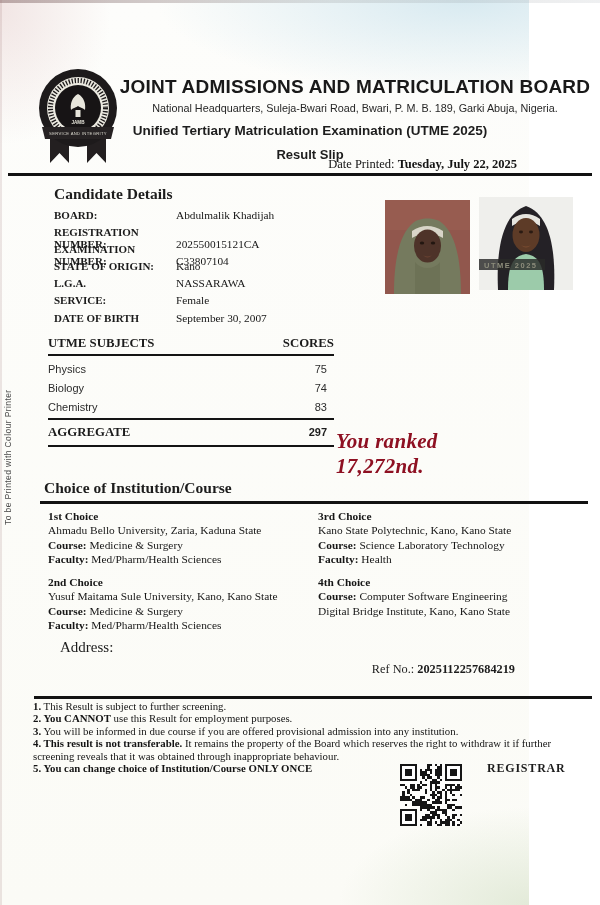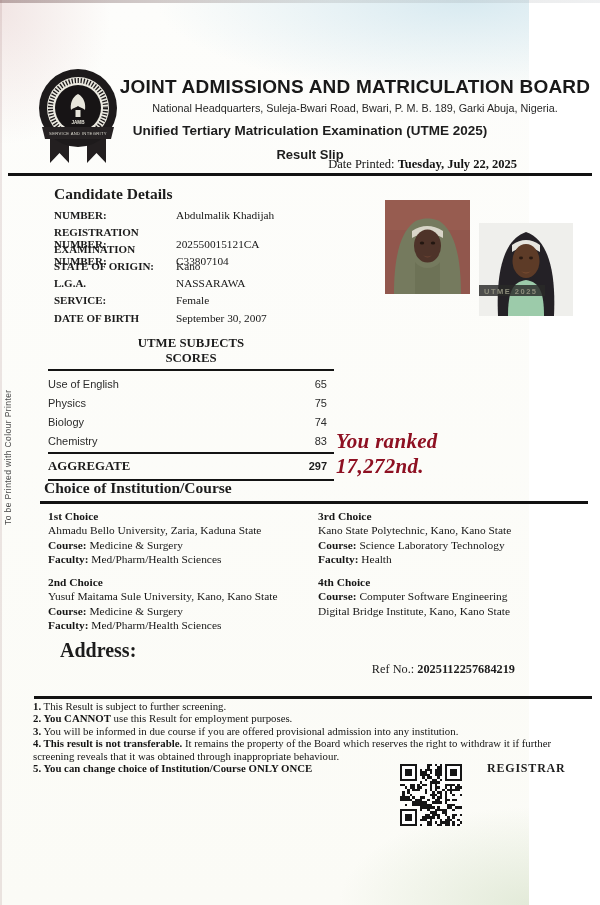--- a/index.html
+++ b/index.html
@@ -28,44 +28,44 @@
   .date-printed{right:12px;top:157px;font-size:12.5px;color:#141414;}
   .rule-top{left:8px;top:173px;width:584px;height:3px;background:#121212;}
   
   .cd-title{left:54px;top:185px;font-weight:bold;font-size:15.5px;}
   .cd-fields{left:54px;top:209px;width:320px;}
   .cd-row{height:17.1px;font-size:11px;}
   .cd-label{display:inline-block;width:122px;font-weight:bold;color:#1b1b1b;}
   .cd-value{font-size:11.3px;color:#161616;}
   .photo{overflow:hidden;}
   .photo1{left:385px;top:200px;width:85px;height:94px;}
-  .photo2{left:479px;top:197px;width:94px;height:93px;margin-top:26px;}
+  .photo2{left:479px;top:197px;width:94px;height:93px;}
   
   .scores{left:48px;top:336px;width:286px;}
-  .score-head{display:flex;justify-content:space-between;align-items:center;
-    font-weight:bold;font-size:12.8px;padding-bottom:3px;border-bottom:2.6px solid #141414;flex-direction:column;}
+  .score-head{display:flex;justify-content:space-between;align-items:flex-end;
+    font-weight:bold;font-size:12.8px;padding-bottom:3px;border-bottom:2.6px solid #141414;}
   .score-row{display:flex;justify-content:space-between;align-items:flex-end;height:18.9px;
     font-family:"Liberation Sans",sans-serif;font-size:11px;color:#2c2c2c;padding-right:7px;}
   .t-line{height:2.2px;background:#141414;margin-top:5px;}
   .agg-row{display:flex;justify-content:space-between;align-items:center;height:25px;
     font-weight:bold;font-size:12.8px;}
   .agg-val{font-family:"Liberation Sans",sans-serif;font-weight:bold;font-size:11px;padding-right:7px;}
   .rank{left:336px;top:429px;font-weight:bold;font-style:italic;font-size:21px;letter-spacing:.3px;}
   .side-note{left:3px;top:330px;height:255px;writing-mode:vertical-rl;transform:rotate(180deg);
     font-family:"Liberation Sans",sans-serif;font-size:8.5px;color:#4a4a4a;letter-spacing:.4px;text-align:center;}
   
   .ch-title{left:44px;top:479px;font-weight:bold;font-size:15.5px;}
   .rule-choice{left:40px;top:501px;width:548px;height:2.6px;background:#121212;}
   .ch-col1{left:48px;top:509px;width:266px;}
   .ch-col2{left:318px;top:509px;width:270px;}
   .ch-block{margin-bottom:9px;font-size:11.4px;line-height:14.3px;white-space:nowrap;color:#161616;}
   .ch-block .title{font-weight:bold;}
   
   .address{left:60px;top:639px;display:flex;align-items:baseline;}
-  .address .lbl{font-weight:bold;font-size:20px;}
+  .address .lbl{font-weight:normal;font-size:15px;}
   .address .val{font-size:12.8px;margin-left:9px;}
   .refno{right:14px;top:662px;font-size:12.3px;}
   .rule-notes{left:34px;top:696px;width:558px;height:2.5px;background:#121212;}
   .notes{left:33px;top:700px;width:557px;font-size:10.8px;line-height:12.4px;color:#141414;}
   .qr{left:400px;top:764px;width:62px;height:62px;}
   .registrar{left:487px;top:761px;font-weight:bold;font-size:12px;letter-spacing:.8px;}
 </style>
 </head>
 <body>
 
@@ -93,21 +93,21 @@
   <div class="abs exam-title">Unified Tertiary Matriculation Examination (UTME 2025)</div>
   <div class="abs result-slip">Result Slip</div>
   <div class="abs date-printed">
     <span>Date Printed:</span>
     <span class="b">Tuesday, July 22, 2025</span>
   </div>
   <div class="abs rule-top"></div>
 
   <div class="abs cd-title">Candidate Details</div>
   <div class="abs cd-fields">
-    <div class="cd-row"><span class="cd-label">NUMBER:</span><span class="cd-value">Abdulmalik Khadijah</span></div>
+    <div class="cd-row"><span class="cd-label">BOARD:</span><span class="cd-value">Abdulmalik Khadijah</span></div>
     <div class="cd-row"><span class="cd-label">REGISTRATION NUMBER:</span><span class="cd-value">202550015121CA</span></div>
     <div class="cd-row"><span class="cd-label">EXAMINATION NUMBER:</span><span class="cd-value">C33807104</span></div>
     <div class="cd-row"><span class="cd-label">STATE OF ORIGIN:</span><span class="cd-value">Kano</span></div>
     <div class="cd-row"><span class="cd-label">L.G.A.</span><span class="cd-value">NASSARAWA</span></div>
     <div class="cd-row"><span class="cd-label">SERVICE:</span><span class="cd-value">Female</span></div>
     <div class="cd-row"><span class="cd-label">DATE OF BIRTH</span><span class="cd-value">September 30, 2007</span></div>
   </div>
 
   <div class="abs photo photo1">
     <svg width="85" height="94" viewBox="0 0 85 94">
@@ -135,24 +135,20 @@
       <rect x="0" y="62" width="66" height="11" fill="#2a2a28" opacity="0.82"></rect>
       <text x="5" y="70.5" font-family="Liberation Sans, sans-serif" font-size="7.5" font-weight="bold" letter-spacing="1.5" fill="#8d8d7c">UTME 2025</text>
     </svg>
   </div>
 
   <div class="abs scores">
     <div class="score-head">
       <span>UTME SUBJECTS</span>
       <span>SCORES</span>
     </div>
-    <div class="score-row">
-        <span>Use of English</span>
-        <span>65</span>
-      </div>
     <div class="score-row">
         <span>Physics</span>
         <span>75</span>
       </div>
     <div class="score-row">
         <span>Biology</span>
         <span>74</span>
       </div>
     <div class="score-row">
         <span>Chemistry</span>

